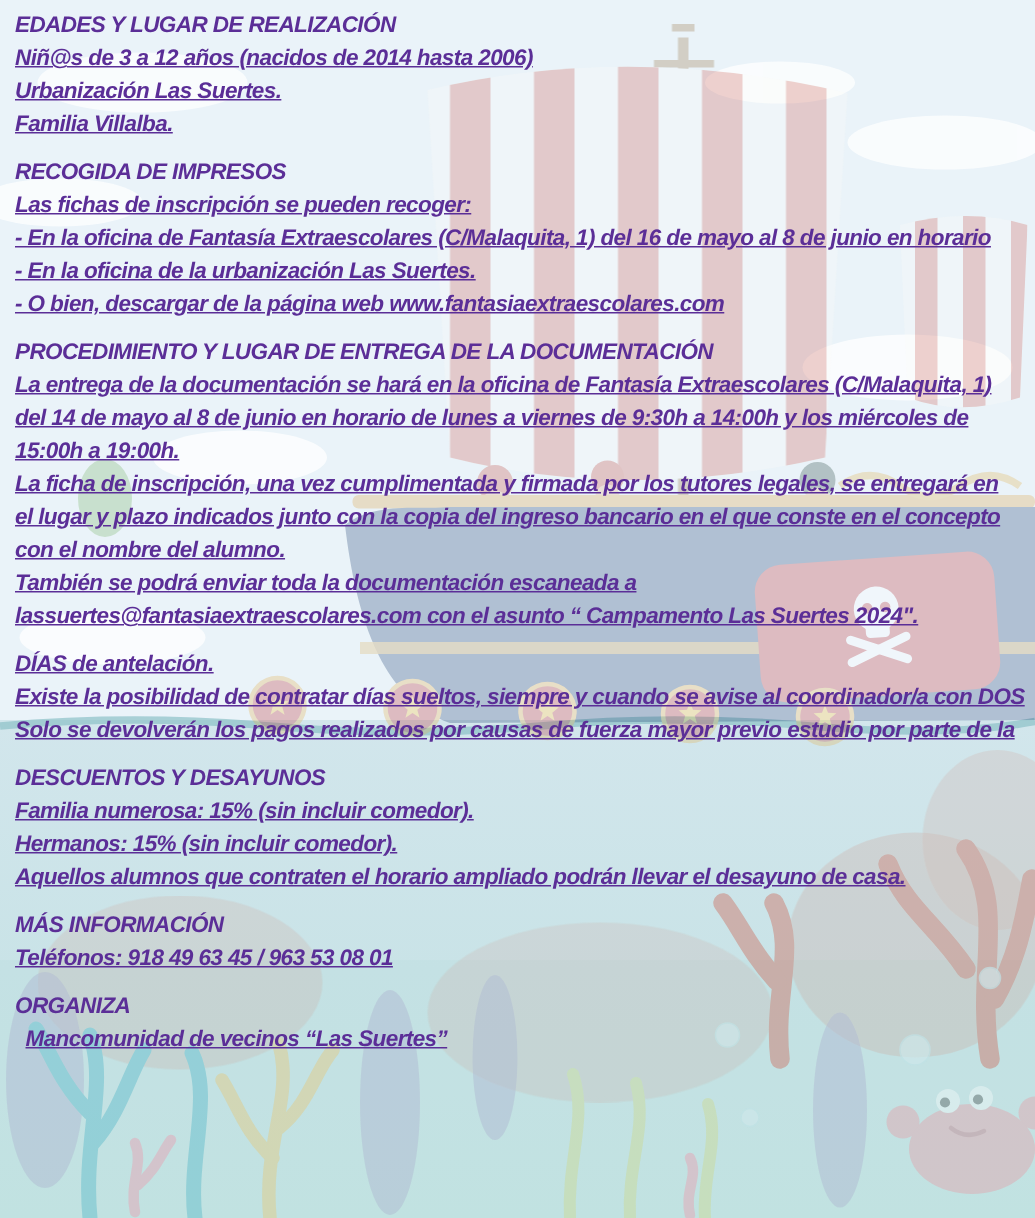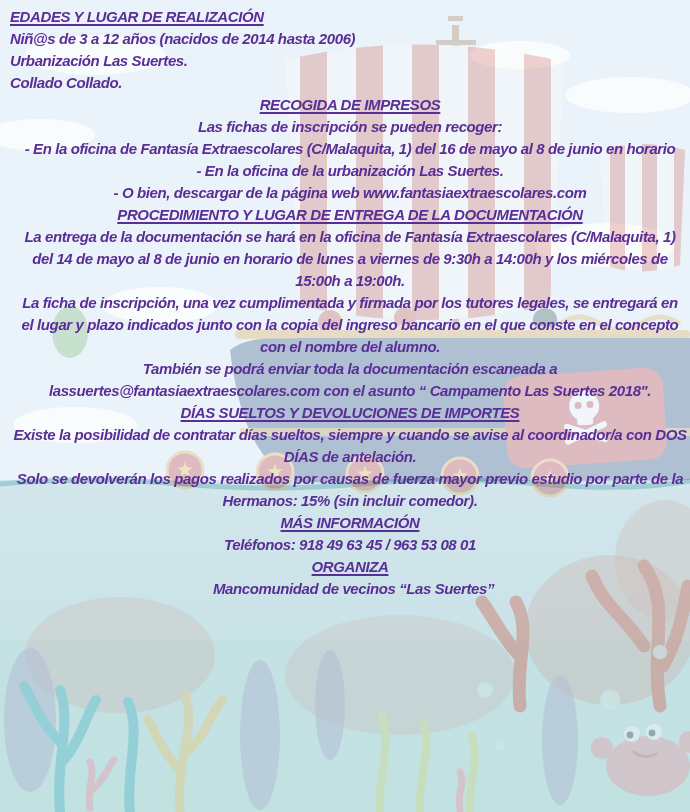--- a/index.html
+++ b/index.html
@@ -7,28 +7,27 @@
     width:690px;height:812px;overflow:hidden;position:relative;
     background:#eef6fa;
     font-family:"Liberation Sans",sans-serif;
   }
   .bg{position:absolute;left:0;top:0;width:690px;height:812px;z-index:0;}
   .content{
     position:absolute;left:10px;top:6px;right:0;z-index:1;
     font-style:italic;font-weight:700;font-size:15px;line-height:22px;
     letter-spacing:-0.4px;color:#5b2e97;
   }
-  .section + .section{margin-top:0;text-align:center;}
+  .section + .section{margin-top:10px;}
   .heading{
-    text-decoration:underline;
     text-underline-offset:2px;
     text-decoration-thickness:1.5px;
     white-space:nowrap;
   }
-  .line{white-space:nowrap;height:22px;}
+  .line{white-space:nowrap;height:22px;text-decoration:underline;}
   .indent{padding-left:7px;}
 </style>
 </head>
 <body>
 
 <svg class="bg" viewBox="0 0 690 812" aria-hidden="true">
 
   <rect x="0" y="0" width="690" height="480" fill="#eaf3f9"></rect>
 
   <g fill="#ffffff" opacity="0.75">
@@ -206,52 +205,54 @@
     </g>
   </g>
 </svg>
 
 <div class="content">
 
   <div class="section">
     <div class="heading">EDADES Y LUGAR DE REALIZACIÓN</div>
     <div class="line">Niñ@s de 3 a 12 años (nacidos de 2014 hasta 2006)</div>
     <div class="line">Urbanización Las Suertes.</div>
-    <div class="line">Collado Collado.</div>
+    <div class="line">Familia Villalba.</div>
   </div>
 
   <div class="section">
     <div class="heading">RECOGIDA DE IMPRESOS</div>
     <div class="line">Las fichas de inscripción se pueden recoger:</div>
     <div class="line">- En la oficina de Fantasía Extraescolares (C/Malaquita, 1) del 16 de mayo al 8 de junio en horario</div>
     <div class="line">- En la oficina de la urbanización Las Suertes.</div>
     <div class="line">- O bien, descargar de la página web www.fantasiaextraescolares.com</div>
   </div>
 
   <div class="section">
     <div class="heading">PROCEDIMIENTO Y LUGAR DE ENTREGA DE LA DOCUMENTACIÓN</div>
     <div class="line">La entrega de la documentación se hará en la oficina de Fantasía Extraescolares (C/Malaquita, 1)</div>
     <div class="line">del 14 de mayo al 8 de junio en horario de lunes a viernes de 9:30h a 14:00h y los miércoles de</div>
     <div class="line">15:00h a 19:00h.</div>
     <div class="line">La ficha de inscripción, una vez cumplimentada y firmada por los tutores legales, se entregará en</div>
     <div class="line">el lugar y plazo indicados junto con la copia del ingreso bancario en el que conste en el concepto</div>
     <div class="line">con el nombre del alumno.</div>
     <div class="line">También se podrá enviar toda la documentación escaneada a</div>
-    <div class="line">lassuertes@fantasiaextraescolares.com con el asunto “ Campamento Las Suertes 2018".</div>
-  </div>
-
-  <div class="section">
-    <div class="heading">DÍAS SUELTOS Y DEVOLUCIONES DE IMPORTES</div>
+    <div class="line">lassuertes@fantasiaextraescolares.com con el asunto “ Campamento Las Suertes 2024".</div>
+  </div>
+
+  <div class="section">
+    <div class="line">DÍAS de antelación.</div>
     <div class="line">Existe la posibilidad de contratar días sueltos, siempre y cuando se avise al coordinador/a con DOS</div>
-    <div class="line">DÍAS de antelación.</div>
     <div class="line">Solo se devolverán los pagos realizados por causas de fuerza mayor previo estudio por parte de la</div>
   </div>
 
   <div class="section">
+    <div class="heading">DESCUENTOS Y DESAYUNOS</div>
+    <div class="line">Familia numerosa: 15% (sin incluir comedor).</div>
     <div class="line">Hermanos: 15% (sin incluir comedor).</div>
+    <div class="line">Aquellos alumnos que contraten el horario ampliado podrán llevar el desayuno de casa.</div>
   </div>
 
   <div class="section">
     <div class="heading">MÁS INFORMACIÓN</div>
     <div class="line">Teléfonos: 918 49 63 45 / 963 53 08 01</div>
   </div>
 
   <div class="section">
     <div class="heading">ORGANIZA</div>
     <div class="line indent">Mancomunidad de vecinos “Las Suertes”</div>

